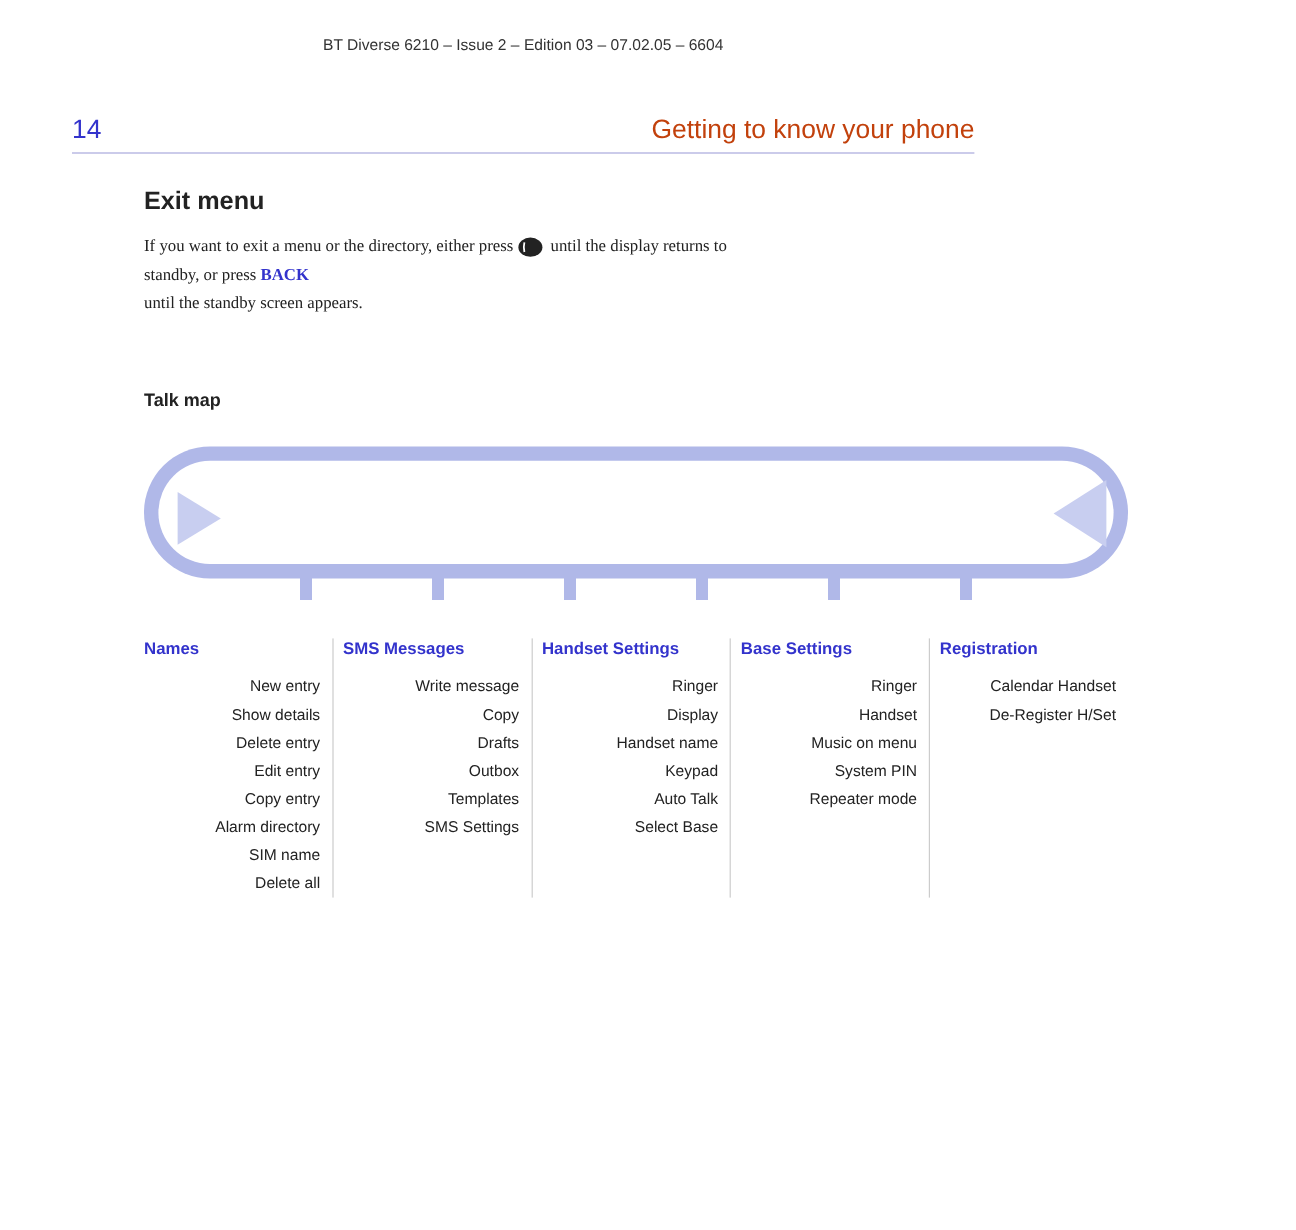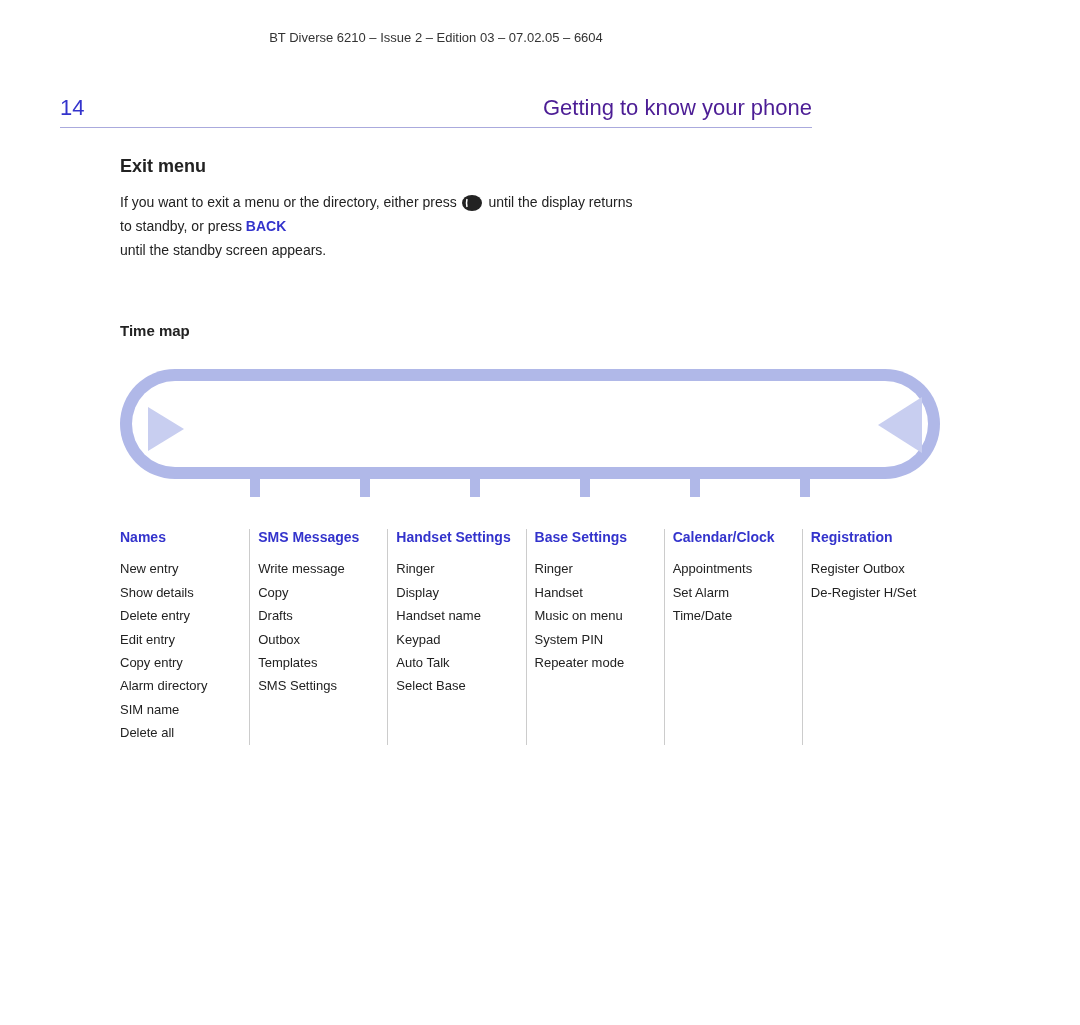--- a/index.html
+++ b/index.html
@@ -30,41 +30,42 @@
       margin-bottom: 6px;
       justify-content: space-between;
     }
     .chapter-number {
       font-size: 22px;
       color: #3333cc;
       font-weight: normal;
     }
     .chapter-title {
       font-size: 22px;
-      color: #4c1d95;
+      color: #c2410c;
       font-weight: normal;
     }
     .divider {
       border: none;
       border-top: 1px solid #aaaadd;
       margin-bottom: 28px;
     }
     .section {
       margin-left: 60px;
     }
     .section-heading {
       font-weight: bold;
-      font-size: 18px;
+      font-size: 21px;
       margin-bottom: 14px;
     }
     .section-text {
       font-size: 14px;
       line-height: 1.7;
       color: #222;
       max-width: 520px;
+      font-family: Liberation Serif, serif;
     }
     .back-link {
       color: #3333cc;
       font-weight: bold;
     }
     .phone-icon {
       display: inline-block;
       width: 22px;
       height: 18px;
       vertical-align: middle;
@@ -162,20 +163,21 @@
       color: #3333cc;
       margin-bottom: 12px;
     }
     .menu-col-items {
       list-style: none;
     }
     .menu-col-items li {
       font-size: 13px;
       color: #222;
       line-height: 1.8;
+      text-align: right;
     }
   </style>
 </head>
 <body>
 
 <div class="page">
 
   <div class="header-title">
     <span>BT Diverse 6210 – Issue 2 – Edition 03 – 07.02.05 – 6604</span>
   </div>
@@ -196,21 +198,21 @@
         <path d="M6 5 Q5 9 6 13" stroke="#fff" stroke-width="1.5" fill="none"></path>
       </svg>
       <span>until the display returns to standby, or press</span>
       <span class="back-link">BACK</span>
       <br>
       <span>until the standby screen appears.</span>
     </div>
   </div>
 
   <div class="menu-map-section">
-    <div class="menu-map-heading">Time map</div>
+    <div class="menu-map-heading">Talk map</div>
 
     <div class="racetrack-container">
       <div class="racetrack-outer">
         <div class="racetrack-inner"></div>
 
         <div class="arrow-left"></div>
 
         <div class="arrow-right"></div>
       </div>
 
@@ -264,30 +266,22 @@
           <div class="menu-col-header">Base Settings</div>
           <ul class="menu-col-items">
             <li>Ringer</li>
             <li>Handset</li>
             <li>Music on menu</li>
             <li>System PIN</li>
             <li>Repeater mode</li>
           </ul>
         </div>
         <div class="menu-column">
-          <div class="menu-col-header">Calendar/Clock</div>
-          <ul class="menu-col-items">
-            <li>Appointments</li>
-            <li>Set Alarm</li>
-            <li>Time/Date</li>
-          </ul>
-        </div>
-        <div class="menu-column">
           <div class="menu-col-header">Registration</div>
           <ul class="menu-col-items">
-            <li>Register Outbox</li>
+            <li>Calendar Handset</li>
             <li>De-Register H/Set</li>
           </ul>
         </div>
       </div>
   </div>
 
 </div>
 
 </body></html>

